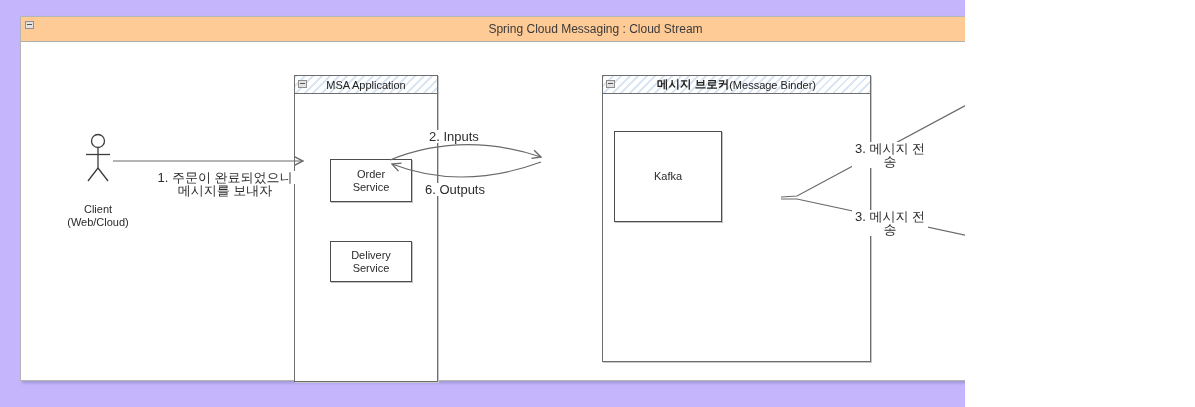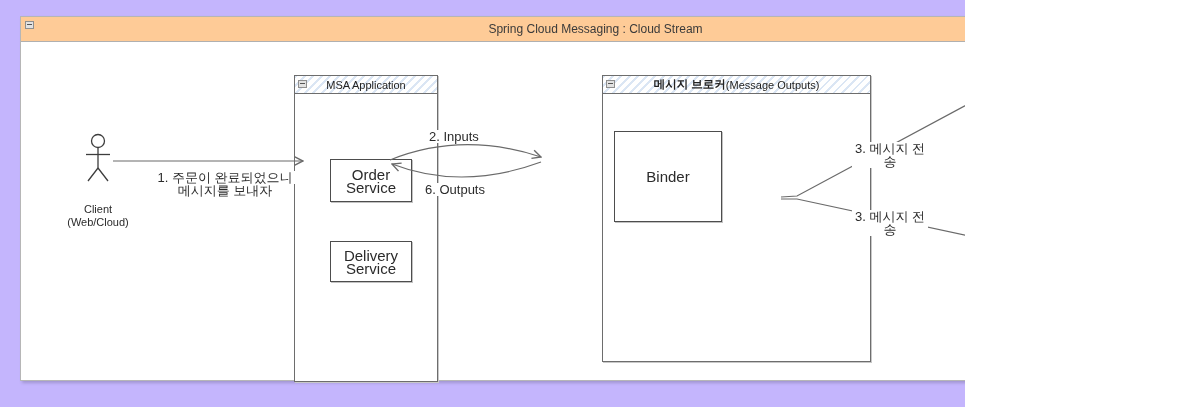--- a/index.html
+++ b/index.html
@@ -40,21 +40,21 @@
   }
   .container-header .collapse-icon{top:4px;left:3px;}
   .container-header .ko{font-weight:bold;font-size:11.5px;}
   #msa-container{left:273px;top:58px;width:142px;height:305px;}
   #broker-container{left:533px;top:58px;width:267px;height:285px;margin-left:48px;}
   
   .node{
     position:absolute;border:1px solid #4d4d4d;background:#ffffff;
     box-shadow:1px 1px 0 #c2c2c2;
     display:flex;align-items:center;justify-content:center;text-align:center;
-    font-size:15px;line-height:13px;color:#2b2b2b;
+    font-size:11px;line-height:13px;color:#2b2b2b;
   }
   .node .wrap{display:block;width:56px;}
   #order-box{left:35px;top:83px;width:80px;height:41px;}
   #delivery-box{left:35px;top:165px;width:80px;height:39px;}
   #binder-box{left:11px;top:55px;width:106px;height:89px;}
   #middleware-box{left:124px;top:19px;width:124px;height:239px;}
   #middleware-box .wrap{width:110px;}
   
   #edges-svg{position:absolute;left:0;top:0;z-index:5;pointer-events:none;}
   
@@ -98,24 +98,24 @@
       </div>
       <div id="delivery-box" class="node">
         <span class="wrap">Delivery Service</span>
       </div>
     </div>
 
     <div id="broker-container" class="container z2">
       <div class="container-header">
         <span class="collapse-icon"></span>
         <span class="ko">메시지 브로커</span>
-          <span>(Message Outputs)</span>
+          <span>(Message Binder)</span>
       </div>
       <div id="binder-box" class="node">
-        <span>Binder</span>
+        <span>Kafka</span>
       </div>
     </div>
   </div>
 
   <svg id="edges-svg" width="1195" height="407" viewBox="0 0 1195 407">
     <defs>
       <marker id="arrowhead" viewBox="0 0 10 10" refX="9" refY="5" markerWidth="9" markerHeight="9" orient="auto-start-reverse">
         <path d="M1,1 L9,5 L1,9" fill="none" stroke="#6a6a6a" stroke-width="1.3"></path>
       </marker>
     </defs>

